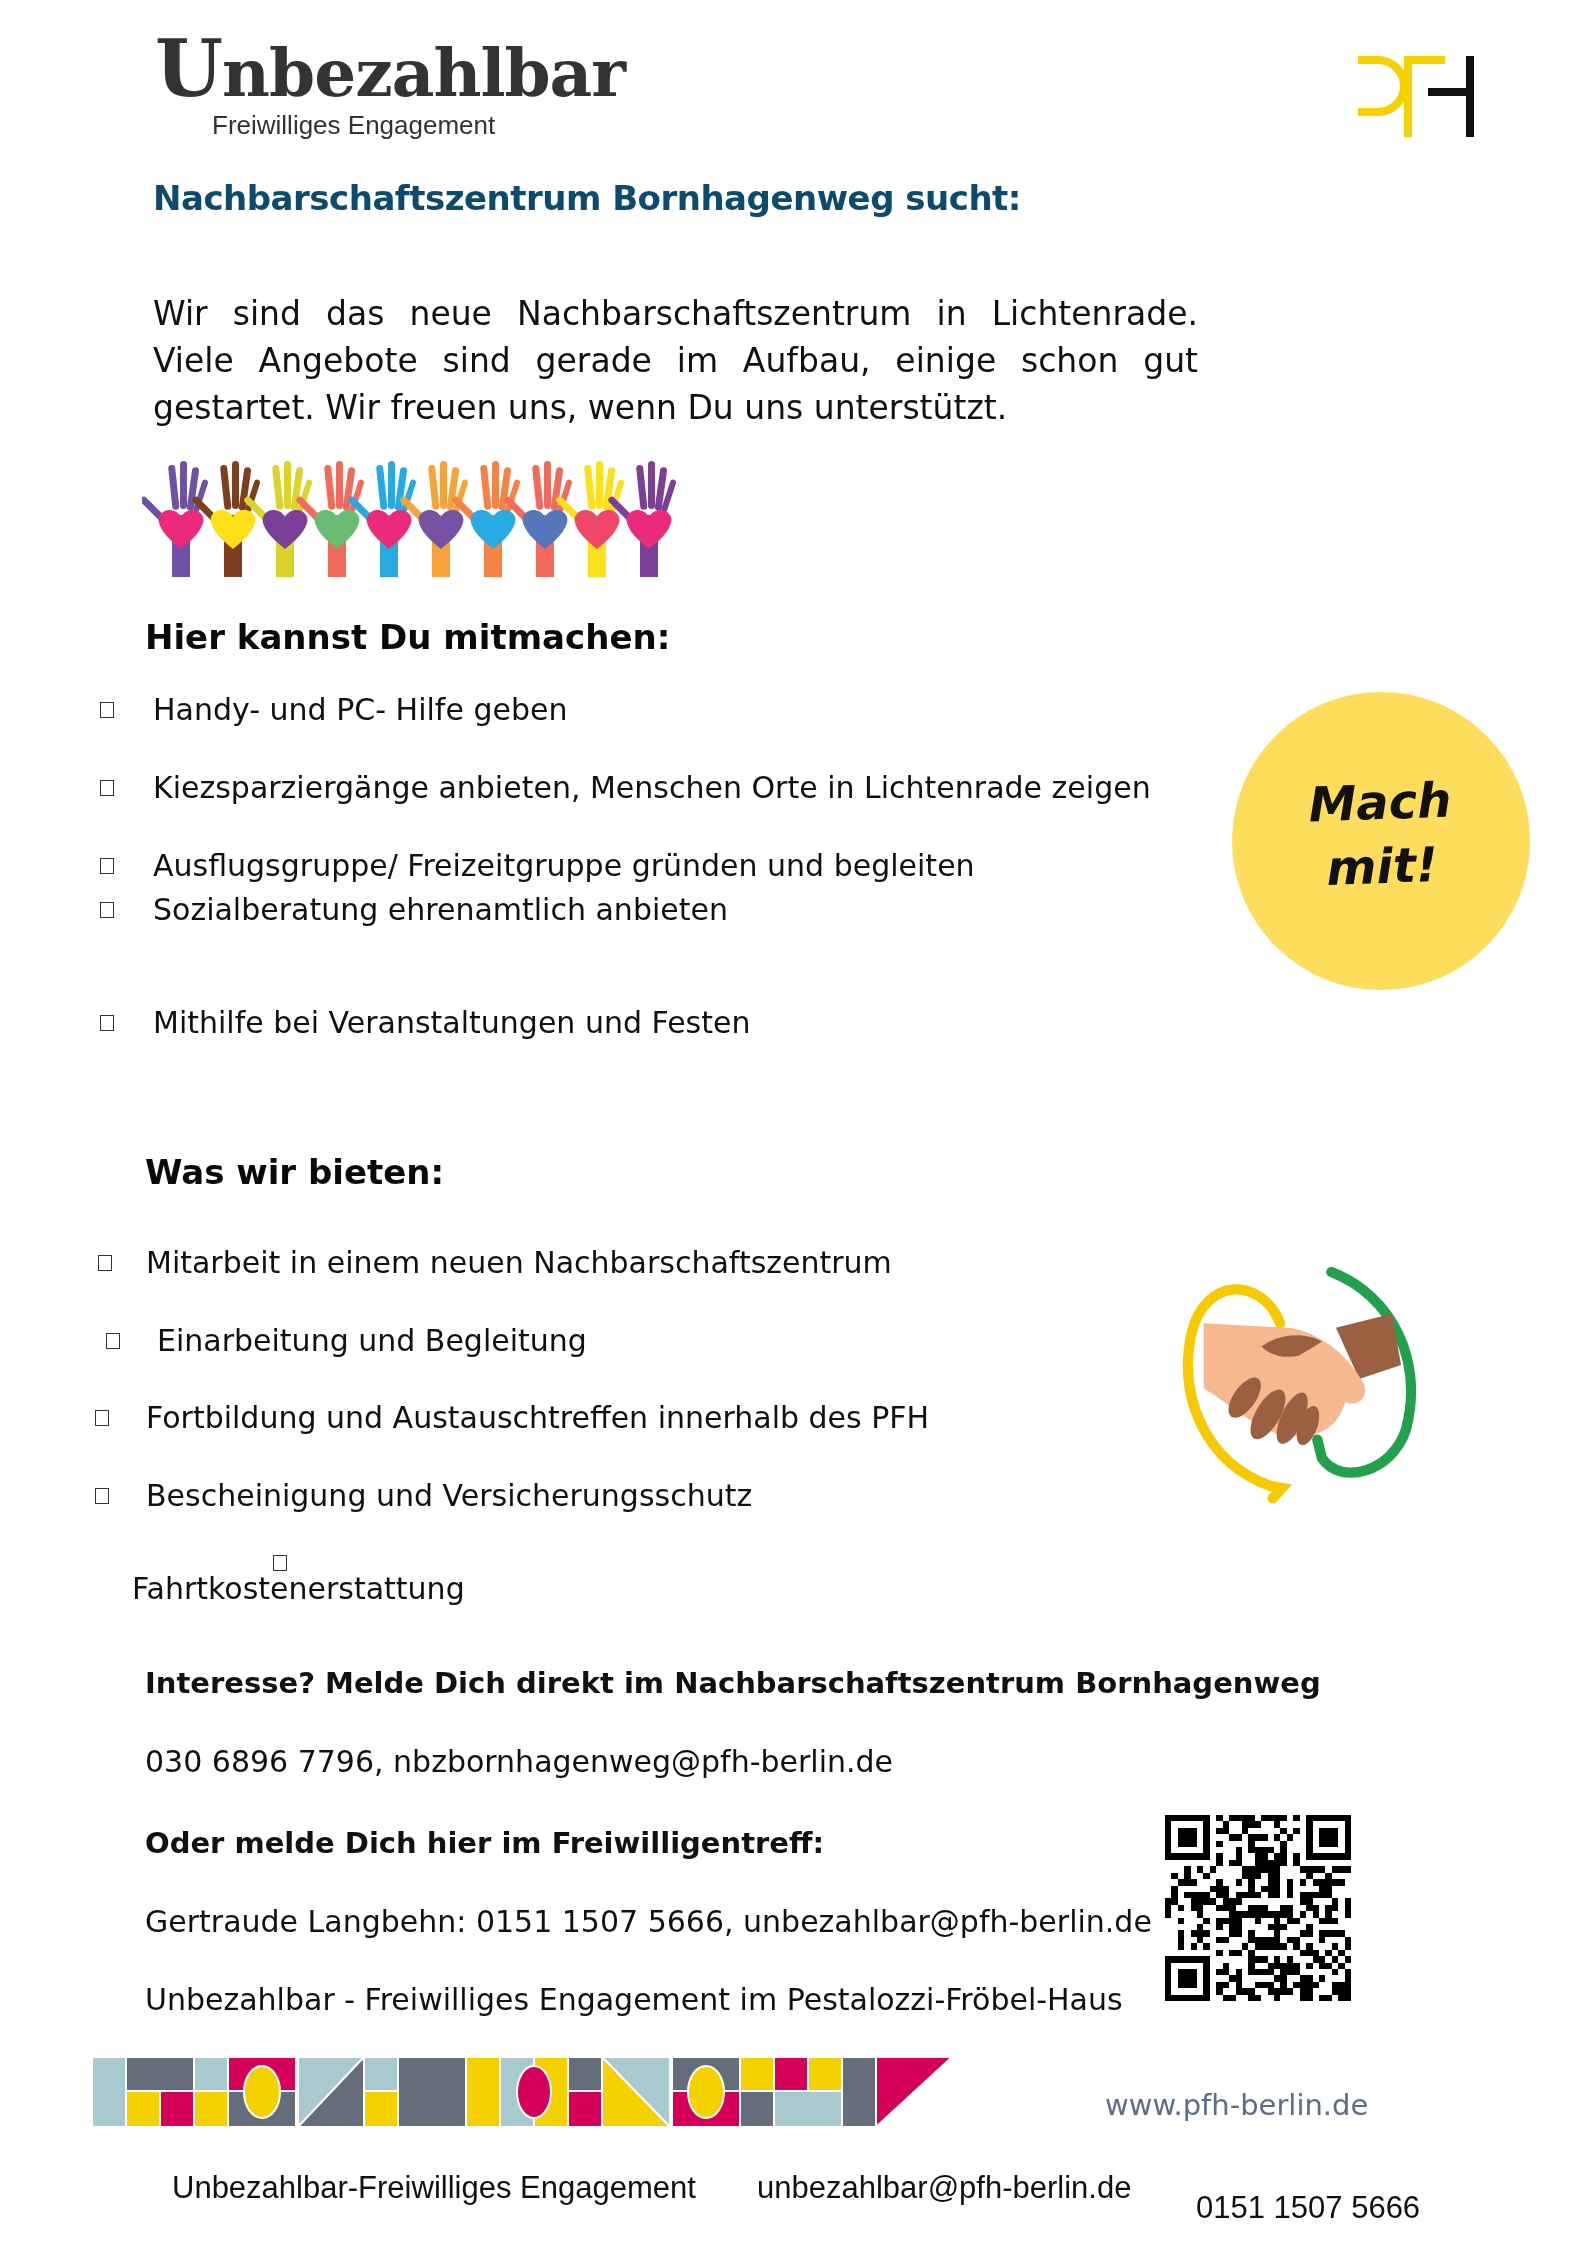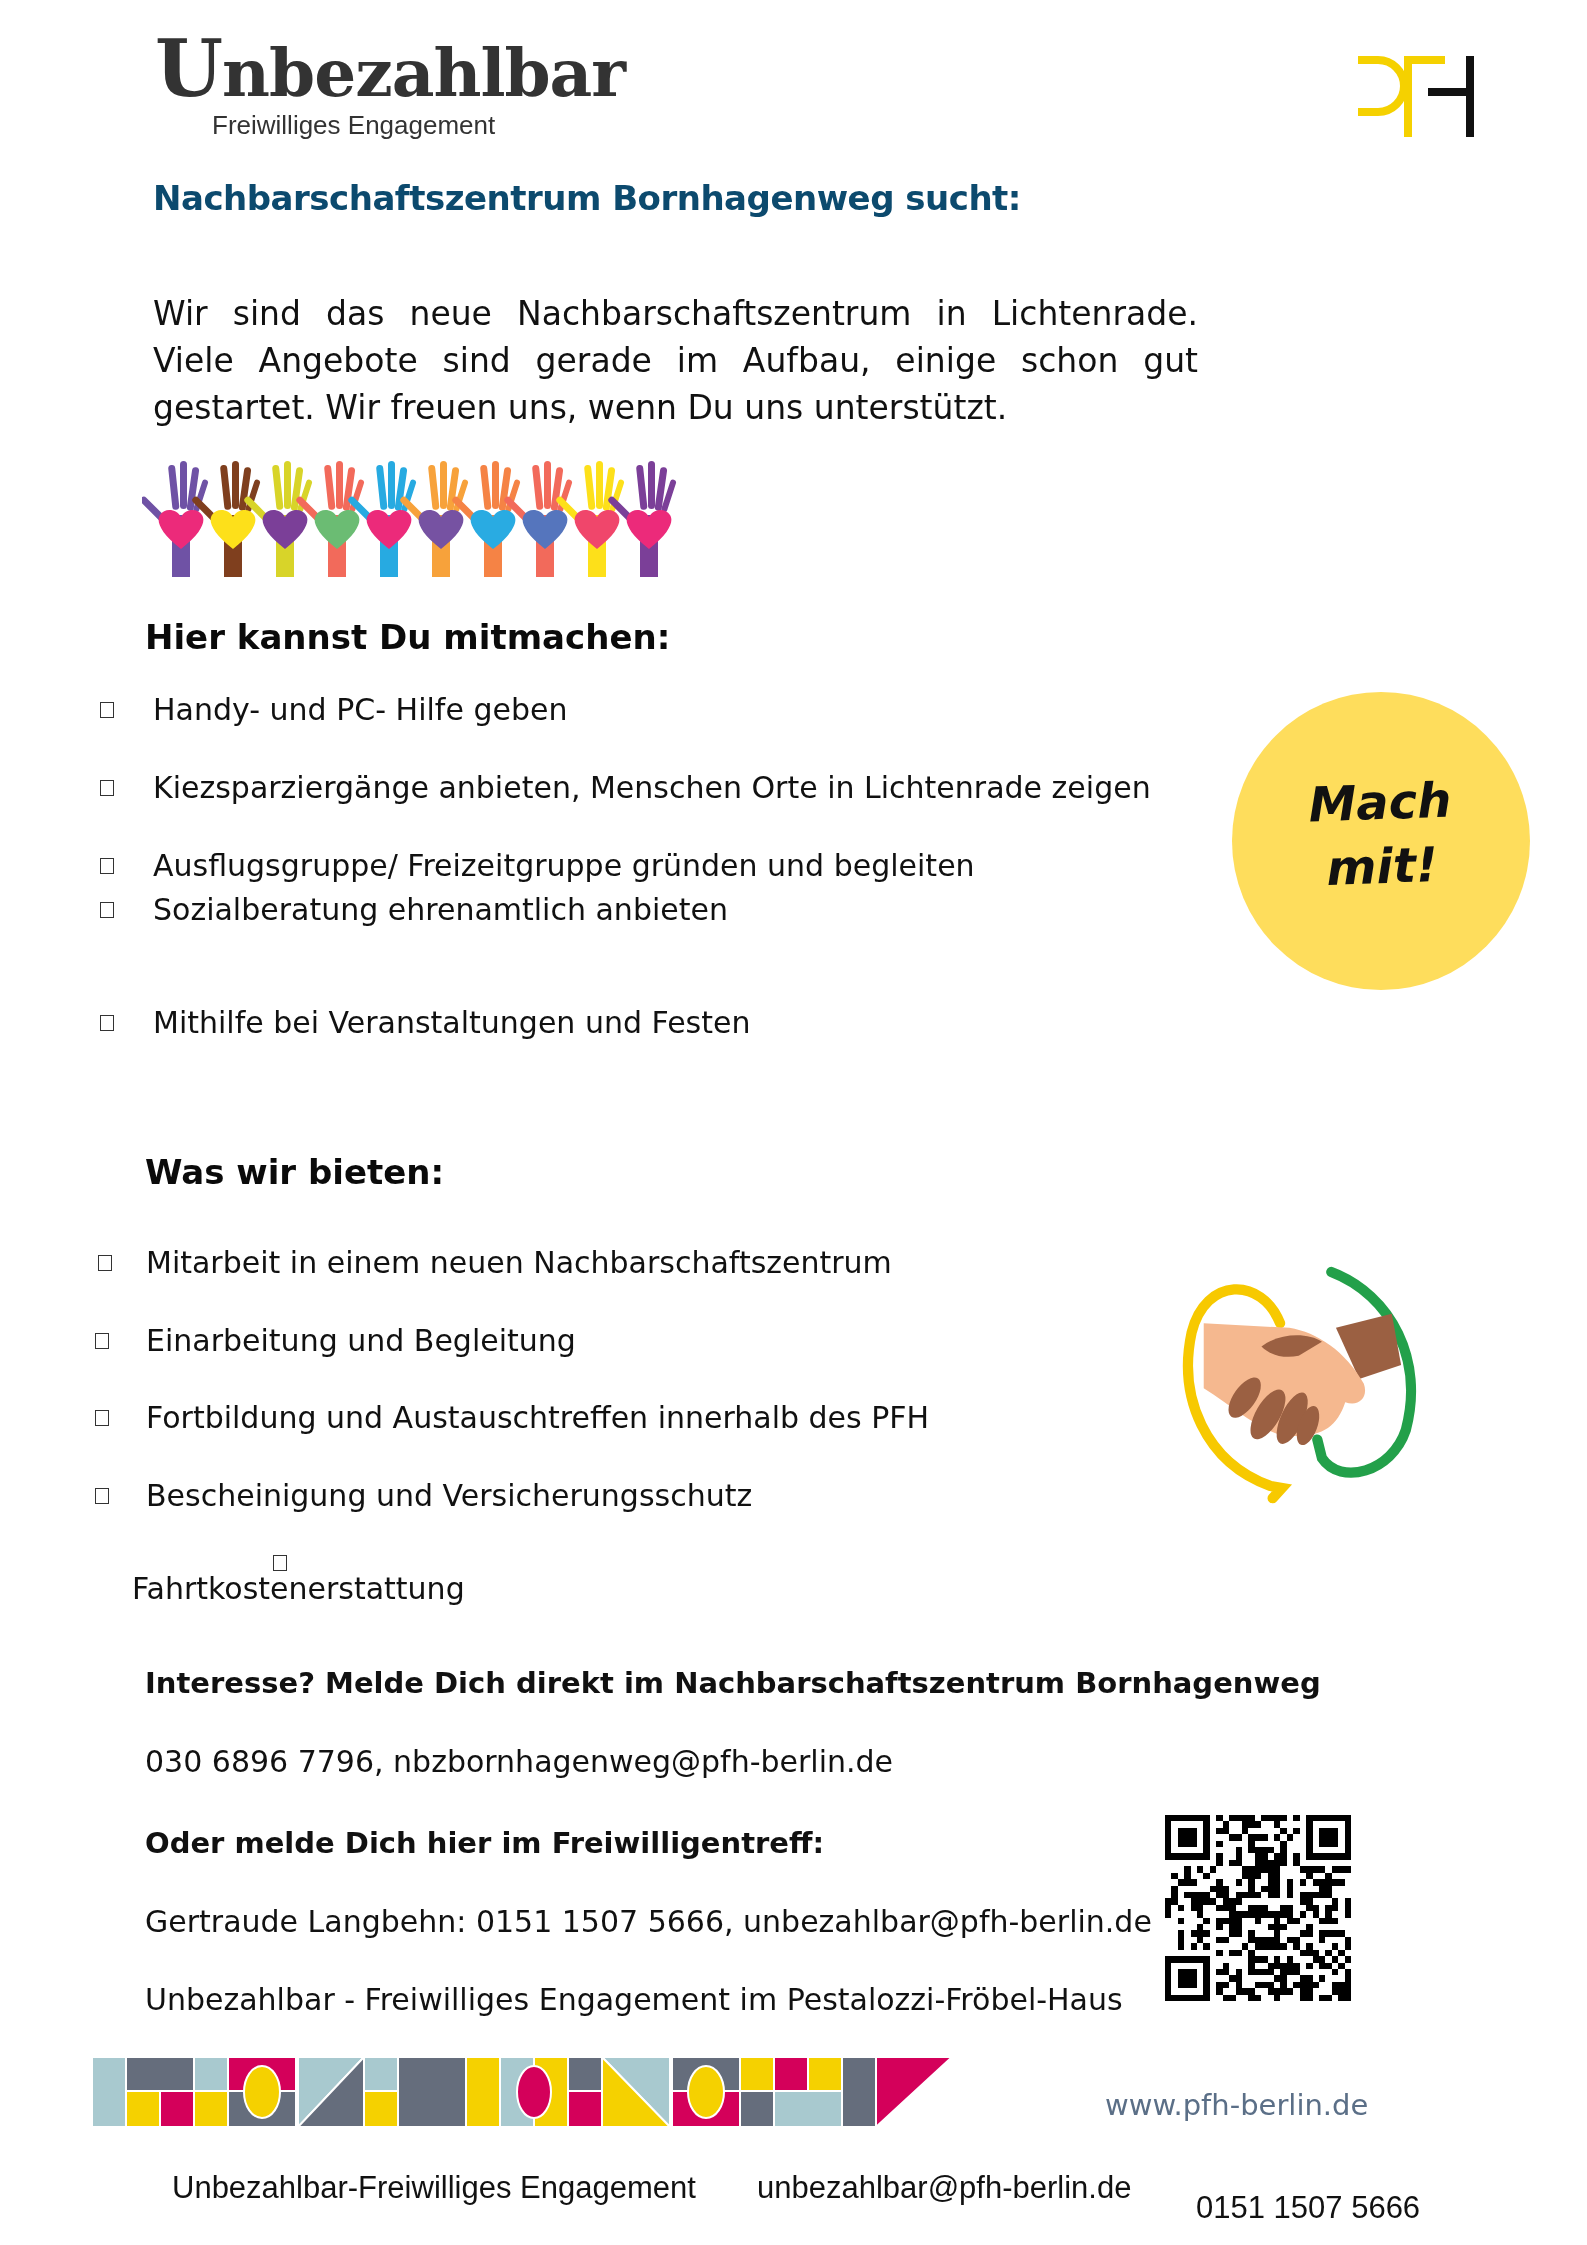--- a/index.html
+++ b/index.html
@@ -182,21 +182,21 @@
   </div>
 </div>
 
 <h2 class="abs section-heading" style="left:145px; top:1152px;">Was wir bieten:</h2>
 
 <div class="list">
   <div class="list-item" style="left:98px; top:1245px;">
     <span class="bullet"></span>
     <span style="margin-left:34px">Mitarbeit in einem neuen Nachbarschaftszentrum</span>
   </div>
-  <div class="list-item" style="left:95px; top:1323px;justify-content:flex-end;">
+  <div class="list-item" style="left:106px; top:1323px;justify-content:flex-end;">
     <span class="bullet"></span>
     <span style="margin-left:37px">Einarbeitung und Begleitung</span>
   </div>
   <div class="list-item" style="left:95px; top:1400px;">
     <span class="bullet"></span>
     <span style="margin-left:37px">Fortbildung und Austauschtreffen innerhalb des PFH</span>
   </div>
   <div class="list-item" style="left:95px; top:1478px;">
     <span class="bullet"></span>
     <span style="margin-left:37px">Bescheinigung und Versicherungsschutz</span>

